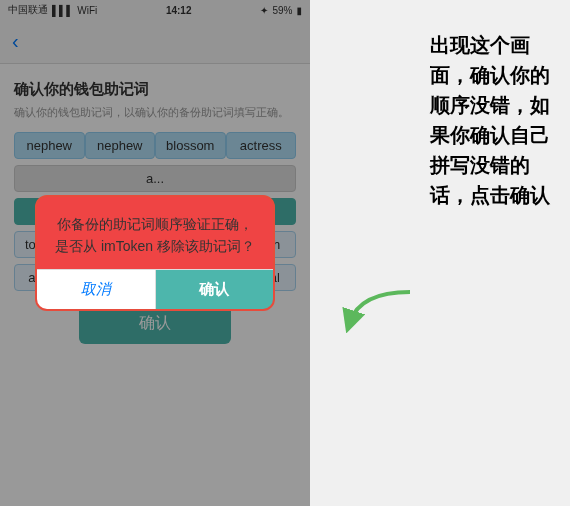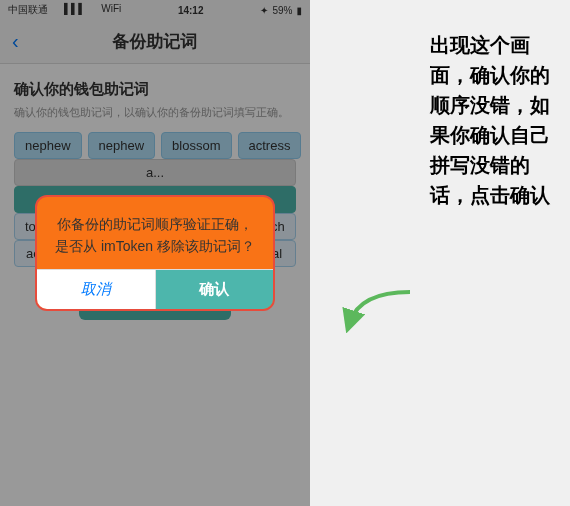--- a/index.html
+++ b/index.html
@@ -26,21 +26,21 @@
       width: 100%;
       height: 20px;
       background: #f7f7f7;
       display: flex;
       align-items: center;
       justify-content: space-between;
       padding: 0 8px;
       font-size: 10px;
       color: #333;
     }
-    .status-left { display: flex; gap: 16px; }
+    .status-left { display: flex; align-items: center; gap: 4px; }
     .status-right { display: flex; align-items: center; gap: 4px; }
 
     
     .header {
       width: 100%;
       height: 44px;
       background: #f7f7f7;
       border-bottom: 1px solid #ddd;
       display: flex;
       align-items: center;
@@ -76,21 +76,21 @@
       font-size: 11px;
       color: #999;
       text-align: left;
       line-height: 1.4;
       margin-bottom: 12px;
     }
 
     
     .word-row {
       display: flex;
-      gap: 6px;
+      margin-bottom: 6px;
     }
     .word-chip {
       background: #e8f4fd;
       border: 1px solid #a8d4f0;
       border-radius: 4px;
       padding: 5px 10px;
       font-size: 13px;
       color: #333;
       flex: 1;
       text-align: center;
@@ -123,21 +123,21 @@
     .dialog-overlay {
       position: absolute;
       top: 0; left: 0; right: 0; bottom: 0;
       background: rgba(0,0,0,0.4);
       display: flex;
       align-items: center;
       justify-content: center;
       z-index: 10;
     }
     .dialog-box {
-      background: #f97316;
+      background: #ef4444;
       border-radius: 12px;
       width: 240px;
       overflow: hidden;
       border: 2px solid #e74c3c;
     }
     .dialog-body {
       padding: 16px 16px 12px;
       text-align: center;
     }
     .dialog-message {
@@ -213,21 +213,20 @@
     <div style="font-weight:600;">14:12</div>
     <div class="status-right">
       <span>✦</span>
       <span>59%</span>
       <span>▮</span>
     </div>
   </div>
 
   <div class="header">
     <span class="header-back">‹</span>
-    <span class="header-title">备份助记词</span>
   </div>
 
   <div class="main-content">
     <div class="page-title">确认你的钱包助记词</div>
     <div class="page-subtitle">确认你的钱包助记词，以确认你的备份助记词填写正确。</div>
 
     <div class="word-row">
       <div class="word-chip light-blue">nephew</div>
       <div class="word-chip light-blue">nephew</div>
       <div class="word-chip light-blue">blossom</div>

